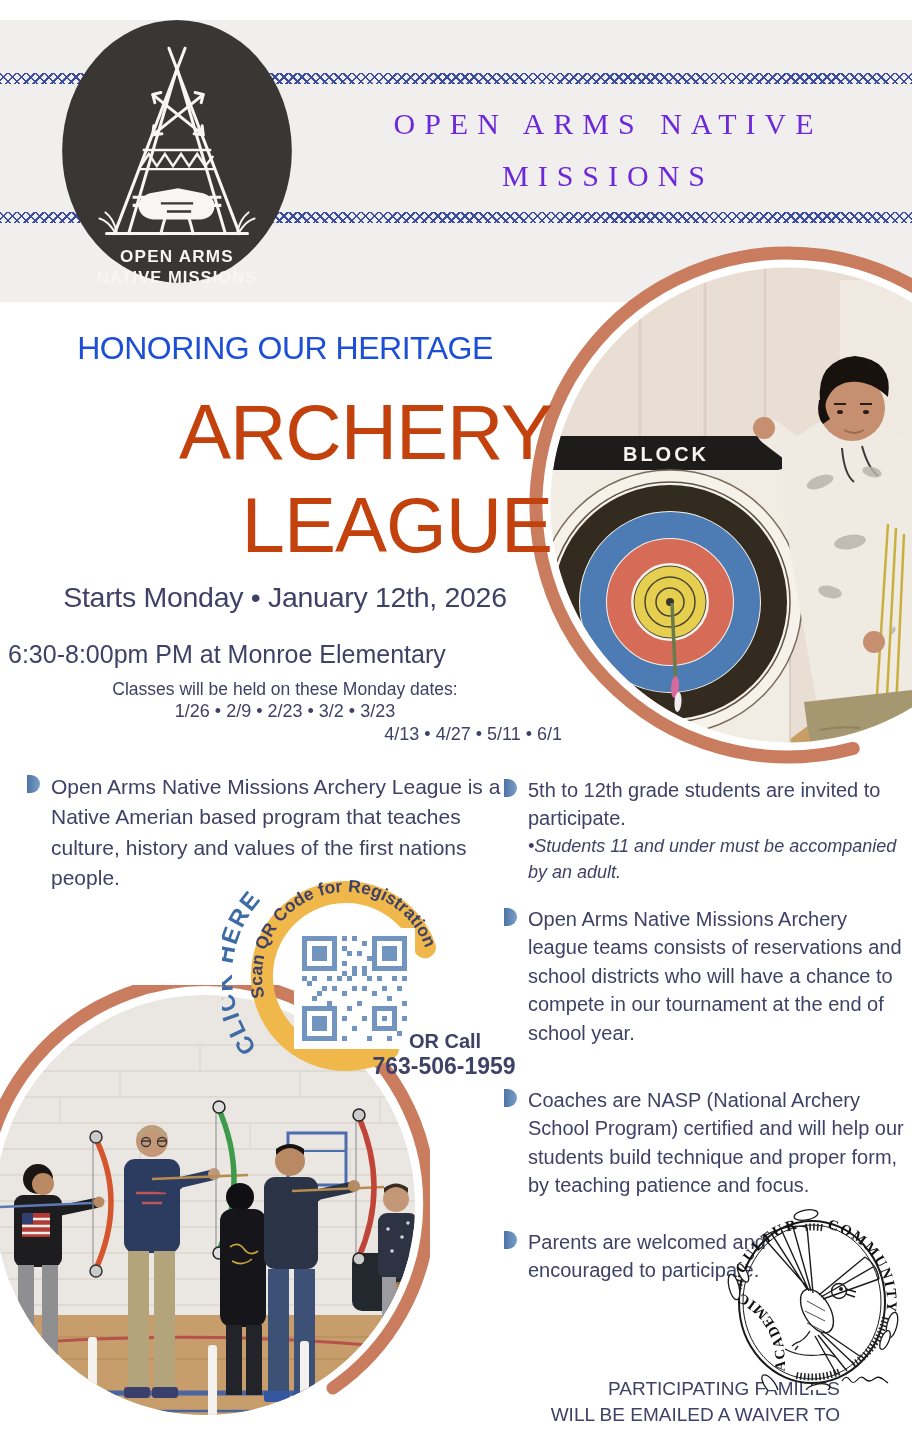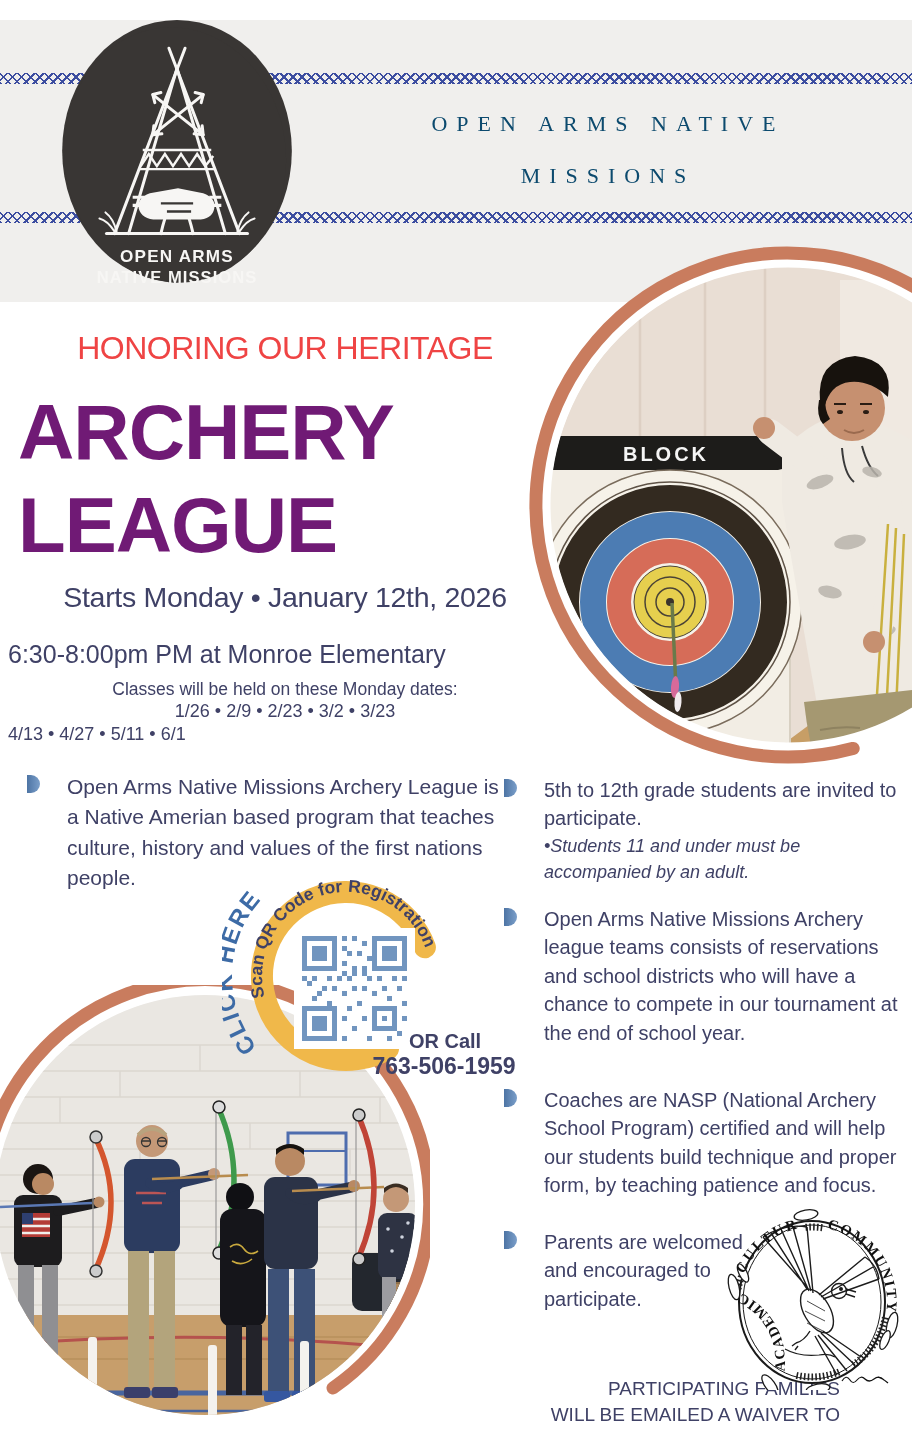--- a/index.html
+++ b/index.html
@@ -7,34 +7,34 @@
         font-family:"Liberation Sans",sans-serif;color:#3f4166;}
   .abs{position:absolute;}
   
   #band{top:20px;left:0;width:912px;height:282px;background:#f0efed;}
   .zz{left:0;width:912px;height:11px;
       background-image:repeating-linear-gradient(45deg,#3c4da0 0 1.8px,transparent 1.8px 6.4px),
                        repeating-linear-gradient(-45deg,#3c4da0 0 1.8px,transparent 1.8px 6.4px);}
   #zz1{top:73px;} #zz2{top:212px;}
   #logo{left:56px;top:16px;width:242px;height:274px;}
   #org-title{left:330px;top:98px;width:556px;text-align:center;
-             font-family:"Liberation Serif",serif;color:#0c4a6e;
-             font-size:22px;letter-spacing:9px;line-height:52px;}
+             font-family:"Liberation Serif",serif;color:#6d28d9;
+             font-size:30px;letter-spacing:9px;line-height:52px;}
   
   #kicker{left:35px;top:330px;width:500px;text-align:center;font-size:32px;
-          letter-spacing:-0.5px;color:#ef4444;}
-  #big-title{left:18px;top:386px;width:534px;text-align:left;color:#701a75;
-             font-size:78px;line-height:93px;letter-spacing:-1px;font-weight:700;}
+          letter-spacing:-0.5px;color:#1d4ed8;}
+  #big-title{left:18px;top:386px;width:534px;text-align:right;color:#c2410c;
+             font-size:78px;line-height:93px;letter-spacing:-1px;font-weight:400;}
   #start-line{left:8px;top:581px;width:554px;text-align:center;font-size:28.5px;letter-spacing:-0.3px;}
   #time-line{left:8px;top:640px;width:554px;font-size:25px;}
   #dates-intro{left:8px;top:679px;width:554px;text-align:center;font-size:17.5px;}
   #dates1{left:8px;top:701px;width:554px;text-align:center;font-size:18px;}
-  #dates2{left:8px;top:724px;width:554px;text-align:left;font-size:18px;}
-  
-  .bullet{display:flex;gap:27px;}
+  #dates2{left:8px;top:724px;width:554px;text-align:right;font-size:18px;}
+  
+  .bullet{display:flex;gap:11px;}
   .mk{flex:0 0 13px;width:13px;height:18px;margin-top:3px;border-radius:0 18px 18px 0;
       background:linear-gradient(90deg,#4d74a4,#7b9fca);}
   .btxt{flex:1;}
   #about-bullet{left:27px;top:772px;width:474px;font-size:21px;line-height:1.45;}
   .rb{left:504px;width:400px;font-size:20px;line-height:1.42;}
   #rb1{top:776px;} #rb2{top:905px;} #rb3{top:1086px;} #rb4{top:1228px;width:262px;}
   .subnote{font-style:italic;font-size:18px;line-height:1.45;}
   
   #reg{left:222px;top:836px;width:292px;height:292px;}
   #or-call{left:395px;top:1030px;width:100px;text-align:center;font-weight:bold;font-size:20px;}

